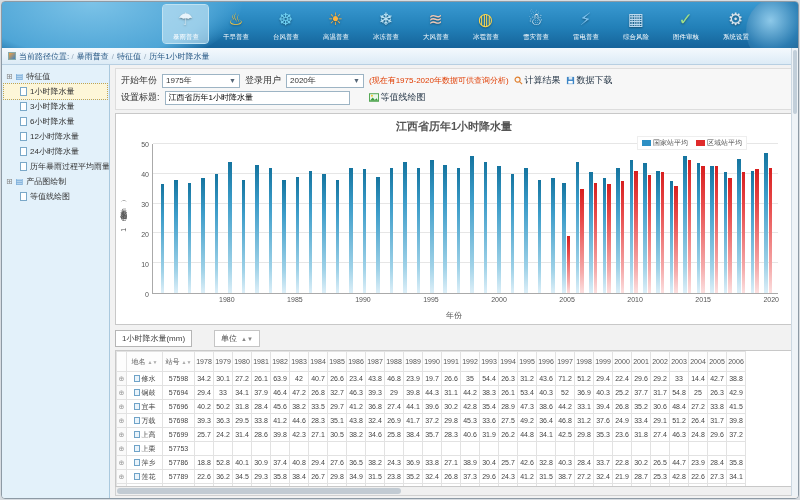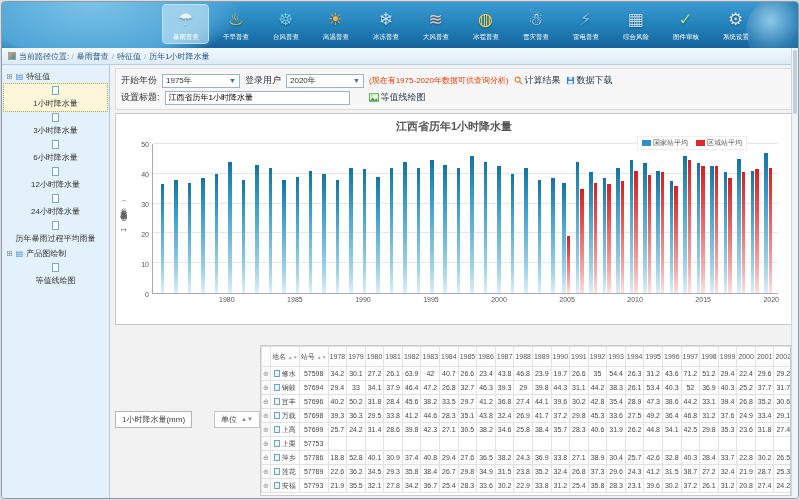--- a/index.html
+++ b/index.html
@@ -30,21 +30,21 @@
 
   
   .content { flex:1; display:flex; min-height:0; }
   .sidebar { width:108px; background:#e3f1fa; border-right:1px solid #aac9de; display:flex; flex-direction:column; }
   .side-title { background:linear-gradient(180deg,#ffffff,#d4eaf7); border-bottom:1px solid #aac9de; color:#1565a0; font-weight:bold; font-size:11px; padding:5px 6px; display:flex; align-items:center; gap:4px; }
   .side-title .sq { width:9px; height:9px; border:1px solid #1565a0; background:#fff; display:inline-block; }
   .tree { padding:4px 2px; font-size:8px; color:#333; overflow:hidden; }
   .tree-parent { display:flex; align-items:center; gap:3px; padding:2px 2px; color:#333; cursor:pointer; }
   .tree-parent .tw { color:#888; font-size:8px; }
   .tree-parent .pico { color:#3d85c6; font-size:8px; }
-  .tree-child { display:flex; align-items:center; gap:3px; padding:2px 16px 2px 16px; cursor:pointer; white-space:nowrap;flex-direction:column; }
+  .tree-child { display:flex; align-items:center; gap:3px; padding:2px 16px 2px 16px; cursor:pointer; white-space:nowrap; }
   .tree-child .doc { width:7px; height:9px; border:1px solid #7aa8c8; background:#fff; flex:0 0 auto; }
   .tree-child.selected { background:#fdf6d8; outline:1px dotted #c8a747; }
 
   .main { flex:1; background:#f2f2f2; display:flex; flex-direction:column; padding:3px 5px 2px; min-width:0; position:relative; }
 
   
   .form-rows { background:#f7f7f7; border:1px solid #ddd; padding:3px 5px; font-size:9px; color:#333; flex:0 0 auto; }
   .frow { display:flex; align-items:center; gap:5px; height:17px; }
   .sel { background:#fff; border:1px solid #9db4c4; width:78px; height:14px; font-size:8px; display:flex; align-items:center; padding:0 3px; justify-content:space-between; cursor:pointer; }
   .sel .ar { color:#567; font-size:7px; }
@@ -64,21 +64,21 @@
   .bar-group { flex:1; display:flex; justify-content:center; align-items:flex-end; gap:1px; height:100%; z-index:1; }
   .bar { width:3.5px; }
   .bar.blue { background:linear-gradient(180deg,#15749f 0%,#3b9cc9 30%,#9fd2e8 80%,#ddeff8 100%); }
   .bar.red  { background:linear-gradient(180deg,#d81f1f 0%,#e84b4b 30%,#f5abab 80%,#fce0e0 100%); }
   .ytick { position:absolute; right:100%; margin-right:3px; font-size:7px; color:#555; transform:translateY(50%); }
   .xtick { position:absolute; top:100%; margin-top:2px; font-size:7px; color:#555; transform:translateX(-50%); }
   .ylab { position:absolute; left:3px; top:50%; transform:translate(0,-50%) rotate(180deg); writing-mode:vertical-rl; font-size:7px; color:#555; letter-spacing:1px; }
   .xlab { position:absolute; bottom:3px; left:0; right:0; text-align:center; font-size:8px; color:#555; }
 
   
-  .table-sec { margin-top:20px; flex:1; display:flex; flex-direction:row; min-height:0; }
+  .table-sec { margin-top:5px; flex:1; display:flex; flex-direction:column; min-height:0; }
   .tbl-ctrl { display:flex; gap:22px; align-items:center; flex:0 0 auto; padding-bottom:3px; }
   .ctrl-box { background:#fff; border:1px solid #b5b5b5; font-size:8px; color:#444; padding:2px 6px; }
   .ctrl-dd { background:#fff; border:1px solid #c5c5c5; font-size:8px; color:#444; padding:2px 6px; display:flex; gap:4px; align-items:center; cursor:pointer; }
   .ctrl-dd .ar { color:#888; font-size:6px; }
   .tbl-wrap { background:#fff; border:1px solid #c8c8c8; flex:1; overflow:hidden; }
   table.data { border-collapse:collapse; table-layout:fixed; font-size:7px; color:#444; }
   table.data th, table.data td { border:1px solid #e2e2e2; height:14px; text-align:center; overflow:hidden; white-space:nowrap; font-weight:normal; padding:0 1px; }
   table.data th { color:#555; height:20px; background:#fdfdfd; }
   table.data th.sortable .sort { color:#aaa; font-size:5px; }
   td.namec { text-align:left; padding-left:2px; }
@@ -443,20 +443,21 @@
               <span class="xtick" style="left: 22.8261%;">1985</span>
               <span class="xtick" style="left: 33.6957%;">1990</span>
               <span class="xtick" style="left: 44.5652%;">1995</span>
               <span class="xtick" style="left: 55.4348%;">2000</span>
               <span class="xtick" style="left: 66.3043%;">2005</span>
               <span class="xtick" style="left: 77.1739%;">2010</span>
               <span class="xtick" style="left: 88.0435%;">2015</span>
               <span class="xtick" style="left: 98.913%;">2020</span>
             </div>
         </div>
+        <div class="xlab">年份</div>
       </div>
 
       <div class="table-sec">
         <div class="tbl-ctrl">
           <span class="ctrl-box">1小时降水量(mm)</span>
           <span class="ctrl-dd">
             <span>单位</span>
               <span class="ar">▲▼</span>
           </span>
         </div>

